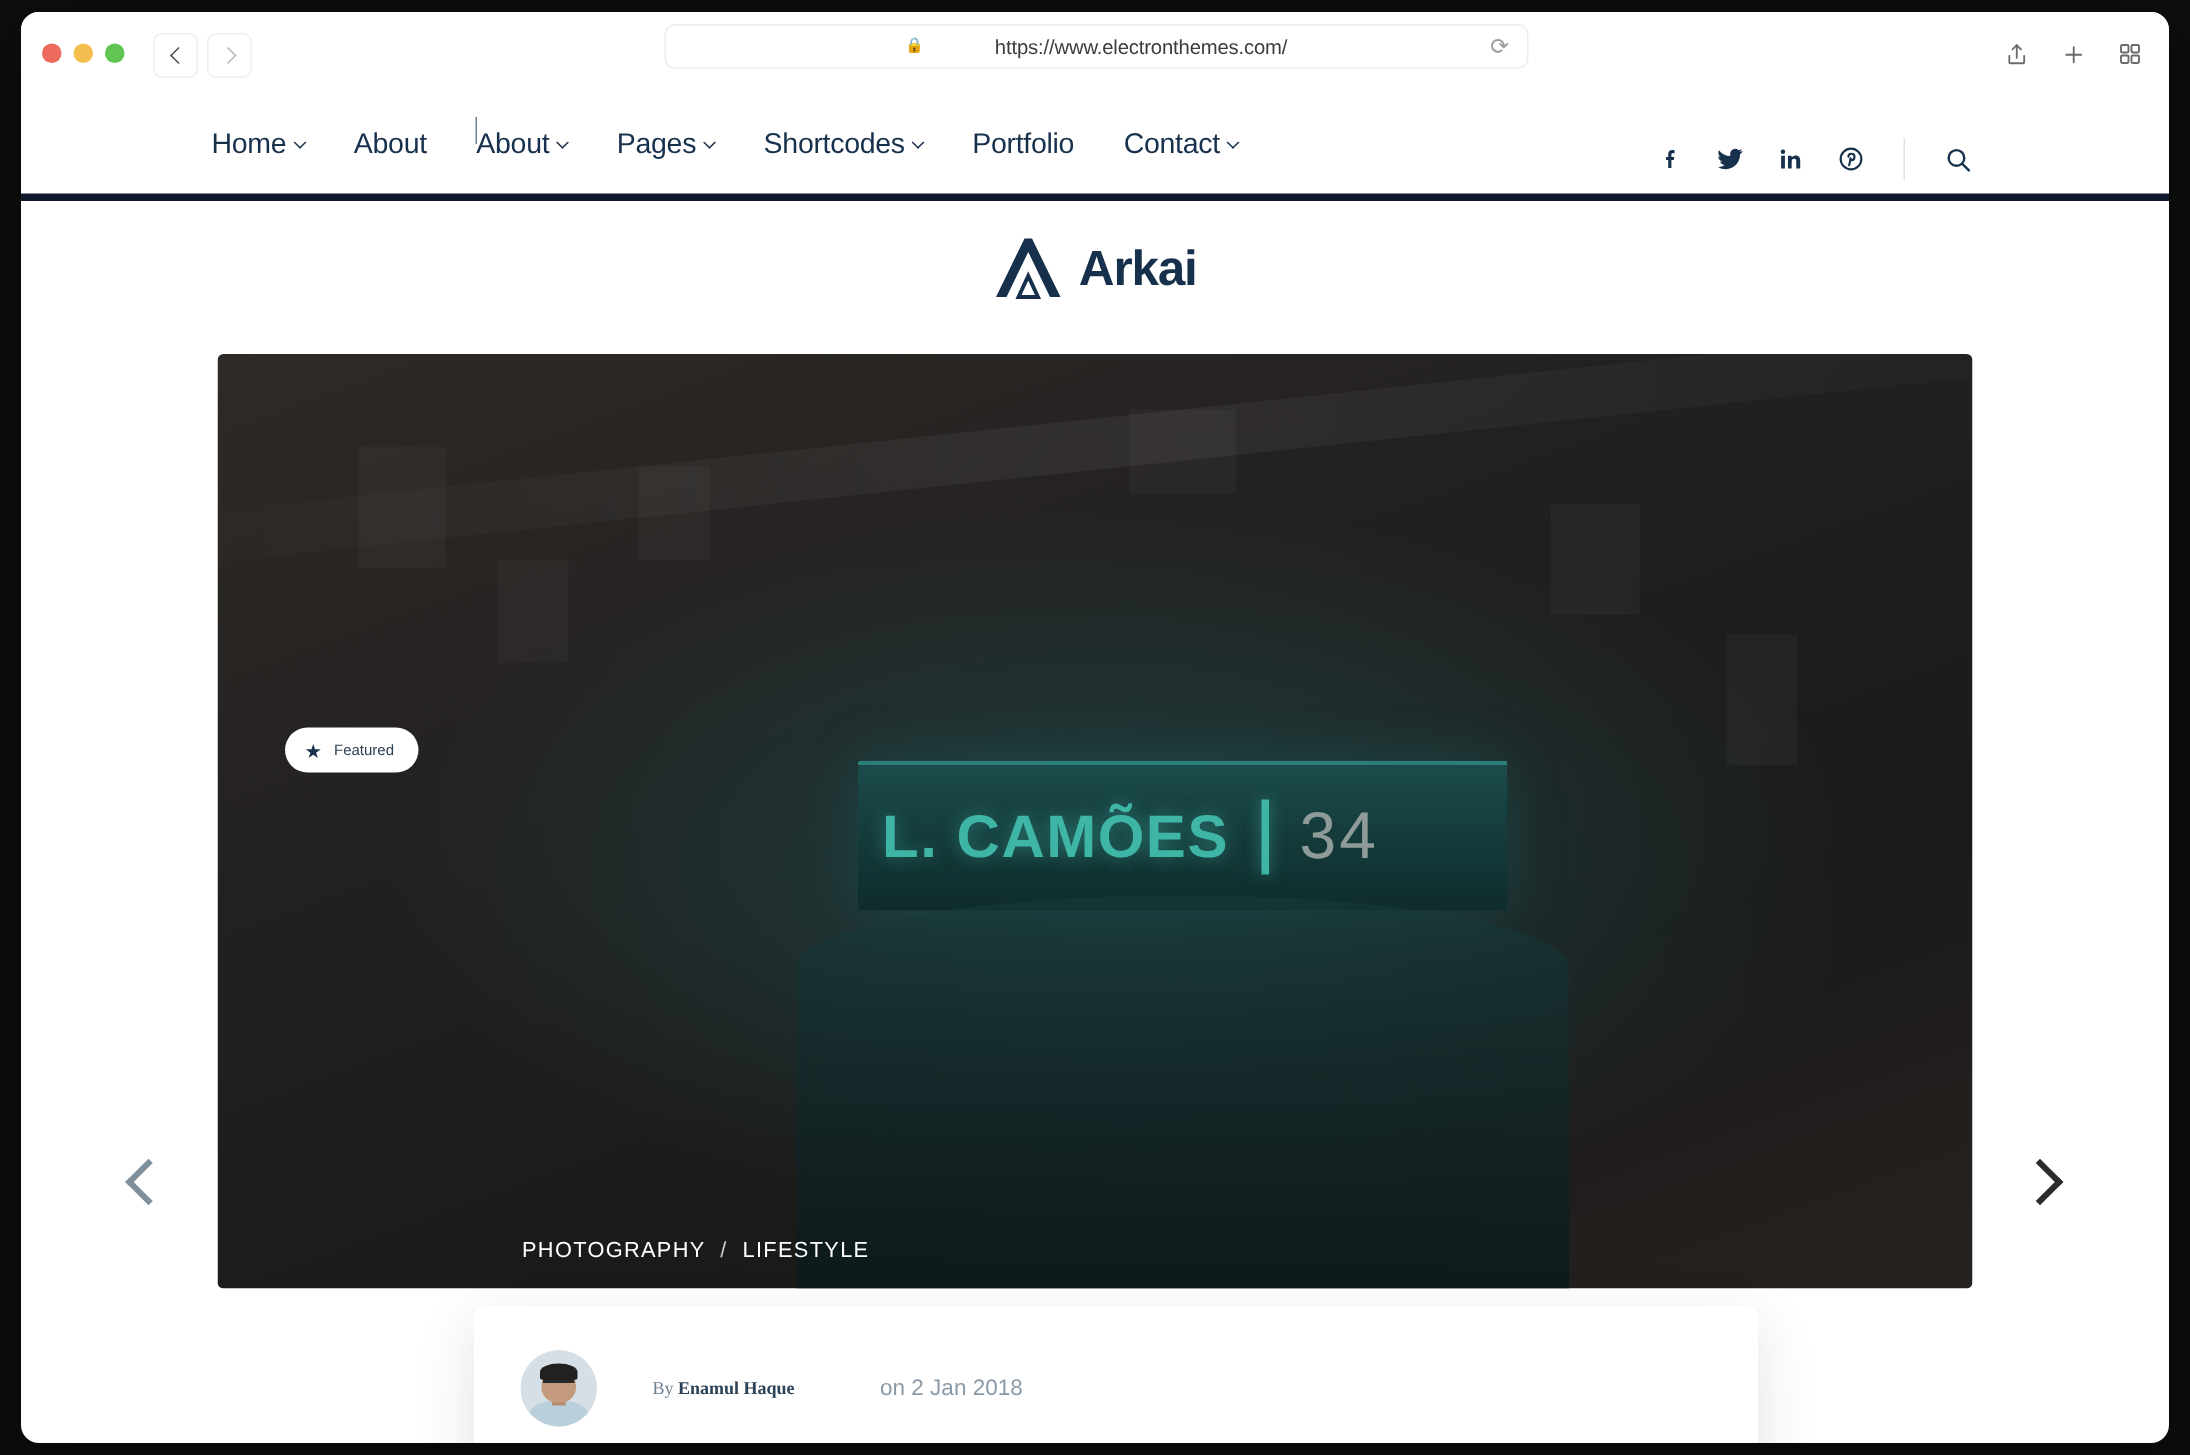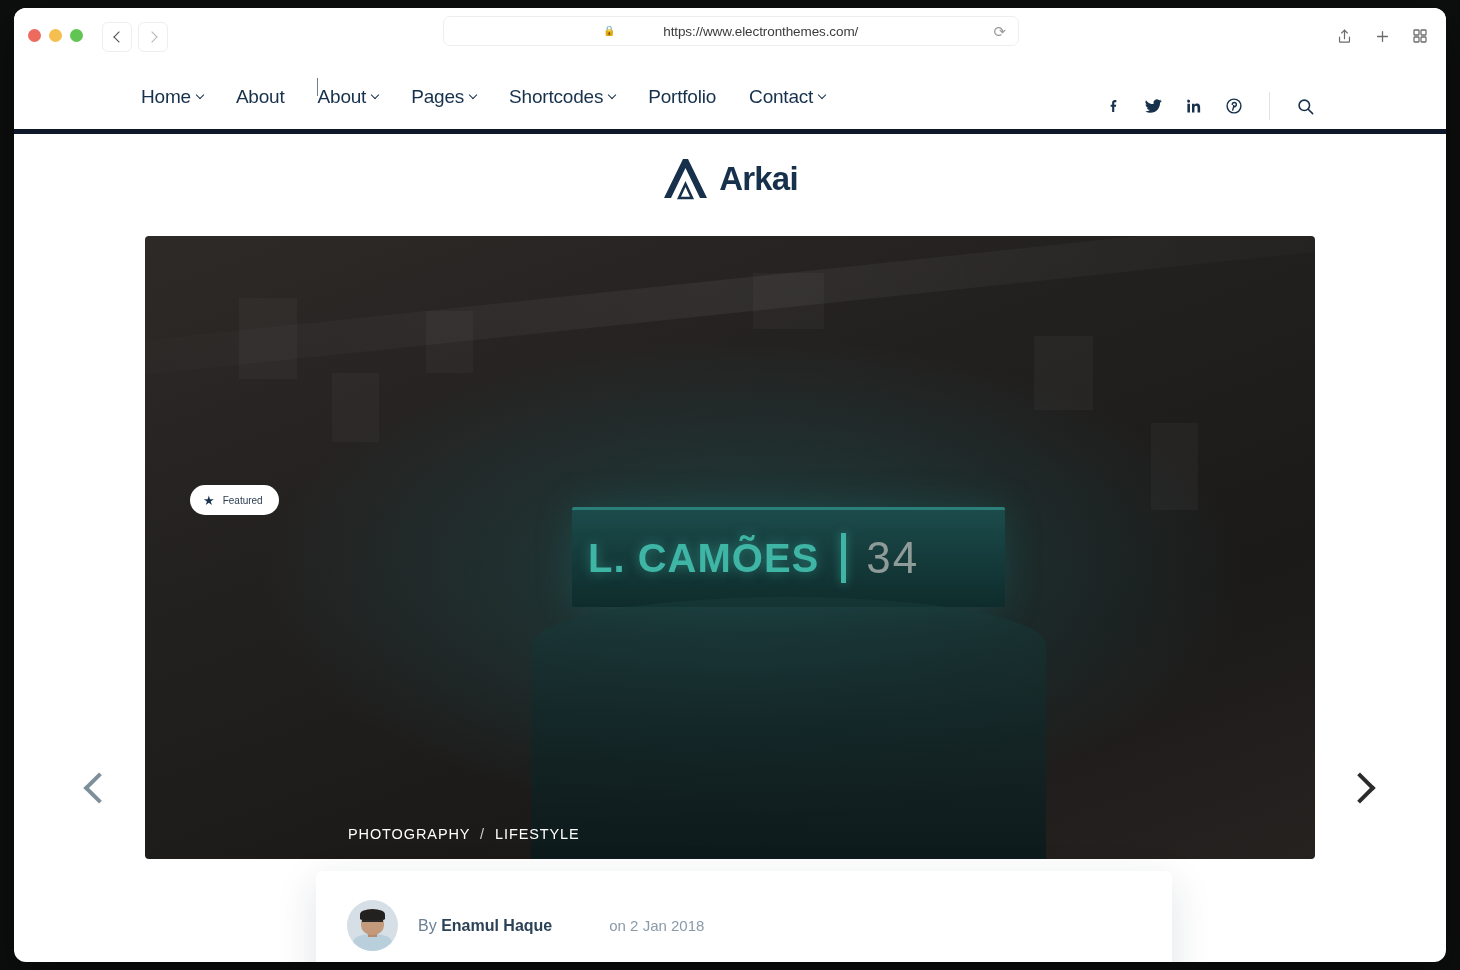--- a/index.html
+++ b/index.html
@@ -323,24 +323,25 @@
     position: relative;
     flex: none;
   }
   #avatar .face   { position:absolute; left:28%; top:26%; width:44%; height:42%; border-radius:50% 50% 46% 46%; background:#c39a7c; }
   #avatar .hair   { position:absolute; left:25%; top:18%; width:50%; height:22%; border-radius:50% 50% 12% 12%; background:#23211f; }
   #avatar .glass  { position:absolute; left:30%; top:40%; width:40%; height:9%; border-top:2px solid #2a2a2a; }
   #avatar .body   { position:absolute; left:12%; top:66%; width:76%; height:40%; border-radius:42% 42% 0 0; background:#b9cfdc; }
   #avatar .neck   { position:absolute; left:42%; top:60%; width:16%; height:12%; background:#b98b6e; }
 
   #byline {
-    margin-left: 20px;
-    font-size: 16px;
+    margin-left: 37px;
+    font-size: 12px;
     color: #6b7f93;
     white-space: nowrap;
+    font-family: Liberation Serif, serif;
   }
   #byline .author { color: #2c4257; font-weight: 700; }
   #post-date {
     margin-left: 57px;
     font-size: 15px;
     color: #8a9aa8;
     white-space: nowrap;
     text-align: right;
   }
 

